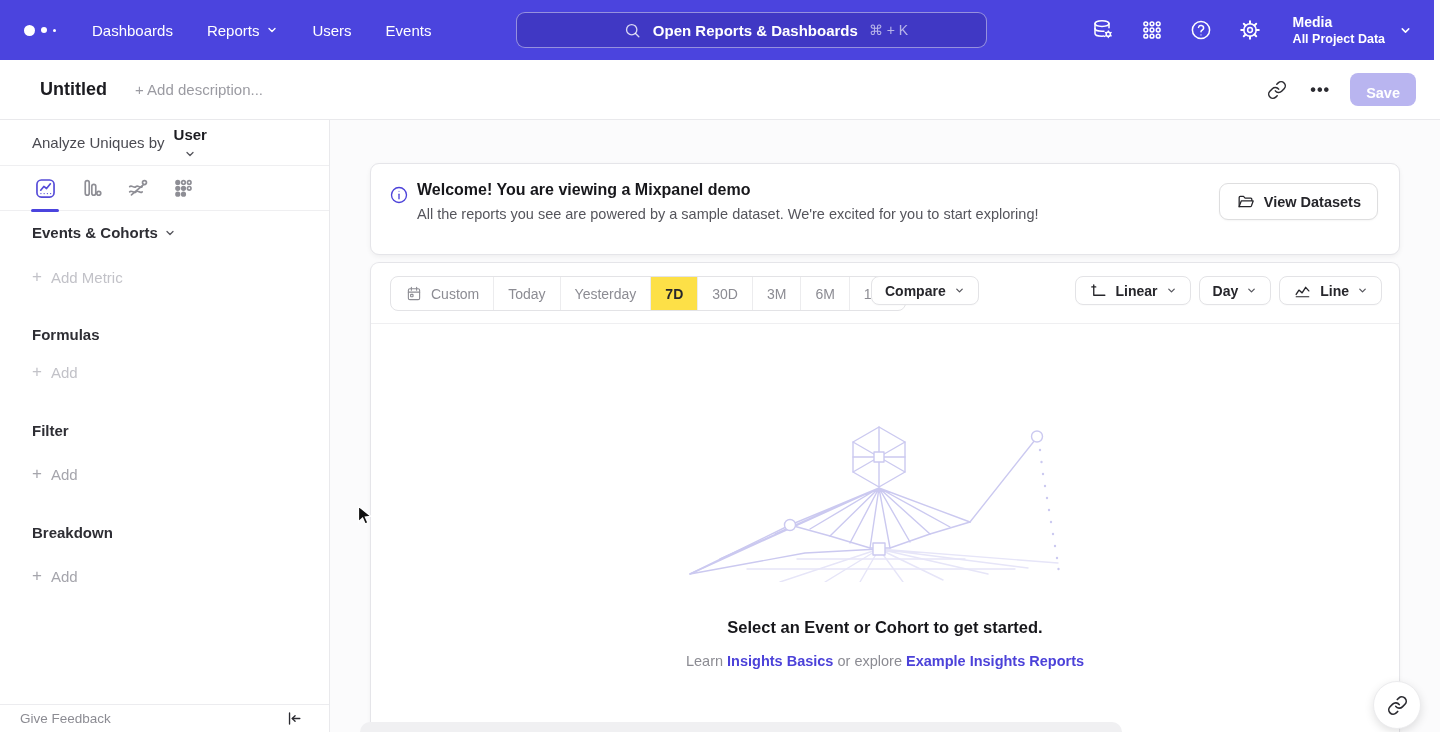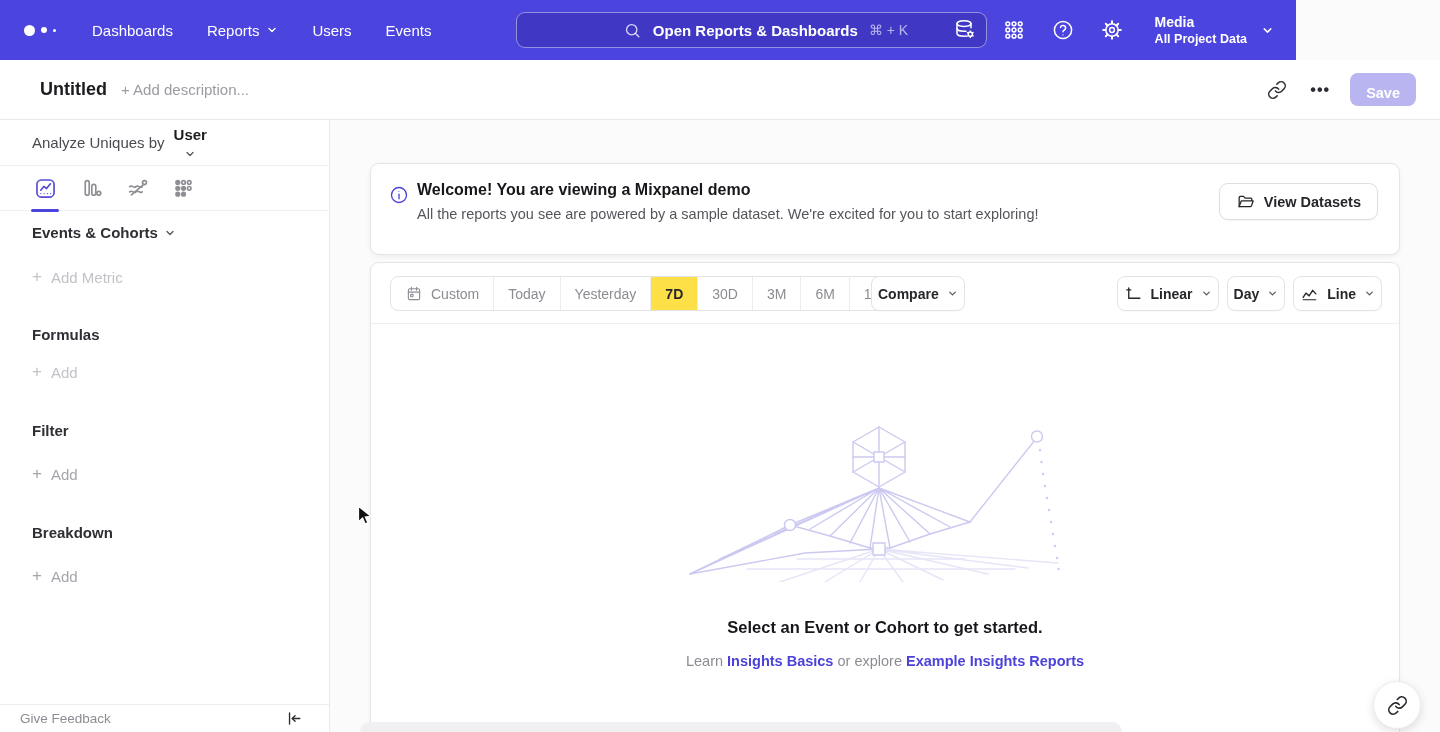--- a/index.html
+++ b/index.html
@@ -1,42 +1,42 @@
 <!DOCTYPE html>
 <html><head>
 <meta charset="utf-8">
 <style>
   * { margin:0; padding:0; box-sizing:border-box; }
   html,body { width:1440px; height:732px; overflow:hidden; }
   body { font-family:"Liberation Sans", sans-serif; background:#fbfbfc; }
   .screen { position:relative; width:1440px; height:732px; }
 
   
-  .topnav { position:absolute; left:0; top:0; width:1296px; height:60px; background:#4b44de; display:flex; align-items:center; color:#fff; }
+  .topnav { position:absolute; left:0; top:0; width:1434px; height:60px; background:#4b44de; display:flex; align-items:center; color:#fff; }
   .logo { display:flex; align-items:center; gap:6px; margin-left:24px; cursor:pointer; }
   .logo .d1{width:11px;height:11px;border-radius:50%;background:#fff;}
   .logo .d2{width:6px;height:6px;border-radius:50%;background:#fff;}
   .logo .d3{width:3px;height:3px;border-radius:50%;background:#fff;}
   .nav-items { display:flex; align-items:center; gap:34px; margin-left:36px; font-size:15px; font-weight:500; }
   .nav-item { display:flex; align-items:center; gap:7px; cursor:pointer; white-space:nowrap; }
   .chev svg { display:block; }
   .searchbar { position:absolute; left:516px; top:12px; width:471px; height:36px; background:#4038c4; border:1px solid rgba(255,255,255,.45); border-radius:9px; display:flex; align-items:center; justify-content:center; gap:11px; cursor:pointer;padding-left:28px; }
   .searchbar .s-label { font-size:15px; font-weight:600; color:#fff; }
   .searchbar .s-short { font-size:14px; color:rgba(255,255,255,.62); }
   .topnav-right { position:absolute; right:22px; top:0; height:60px; display:flex; align-items:center; gap:25px; }
   .tn-icon { width:24px; height:24px; display:flex; align-items:center; justify-content:center; cursor:pointer; }
   .tn-icon svg { stroke:#fff; fill:none; stroke-width:1.5; stroke-linecap:round; stroke-linejoin:round; }
   .project { display:flex; align-items:center; gap:14px; cursor:pointer; margin-left:6px; }
   .project .p-name { font-size:14px; font-weight:700; line-height:17px; }
   .project .p-scope { font-size:12.5px; font-weight:600; line-height:16px;text-align:center; }
 
   
   .titlebar { position:absolute; left:0; top:60px; width:1440px; height:60px; background:#fff; border-bottom:1px solid #e9e9ec; display:flex; align-items:center; }
   .tb-title { margin-left:40px; font-size:18px; font-weight:600; color:#1c1c21; cursor:text; }
-  .tb-desc { margin-left:14px; font-size:15px; color:#9b9ba2; cursor:text; }
+  .tb-desc { margin-left:28px; font-size:15px; color:#9b9ba2; cursor:text; }
   .tb-right { position:absolute; right:24px; display:flex; align-items:center; gap:20px; }
   .tb-iconbtn { width:26px; height:26px; display:flex; align-items:center; justify-content:center; cursor:pointer; color:#2b2b31; }
   .tb-iconbtn svg { stroke:currentColor; fill:none; stroke-width:1.8; stroke-linecap:round; stroke-linejoin:round; }
   .tb-ellipsis { font-size:16px; font-weight:700; color:#2b2b31; letter-spacing:1px; cursor:pointer; }
   .save-btn { min-width:53px; height:33px; padding:12px 16px; border:none; border-radius:8px; background:#b9b5f0; color:#fff; font-size:14.5px; font-weight:600; font-family:inherit; cursor:default; }
 
   
   .sidebar { position:absolute; left:0; top:120px; width:330px; height:612px; background:#fff; border-right:1px solid #e9e9ec; }
   .analyze-row { height:46px; display:flex; align-items:center; gap:6px; padding:0 32px; border-bottom:1px solid #efeff1; font-size:15px; color:#4b4b52; }
   .analyze-val { display:flex; align-items:center; gap:5px; font-weight:600; color:#1c1c21; cursor:pointer; margin-left:3px;flex-direction:column; }
@@ -67,21 +67,21 @@
   .datasets-btn { position:absolute; right:21px; top:19px; height:37px; padding:0 16px; display:flex; align-items:center; gap:9px; background:#fff; border:1px solid #dededf; border-radius:9px; font-size:14.5px; font-weight:700; color:#26262b; cursor:pointer; box-shadow:0 1px 2px rgba(0,0,0,.04); }
   .datasets-btn svg { stroke:#26262b; fill:none; stroke-width:1.6; stroke-linecap:round; stroke-linejoin:round; }
 
   .chartcard { position:absolute; left:40px; top:142px; width:1030px; height:470px; background:#fff; border:1px solid #e5e5e9; border-bottom:none; border-radius:9px 9px 0 0; box-shadow:0 2px 5px rgba(0,0,0,.04); }
   .controls { position:relative; height:61px; border-bottom:1px solid #efeff1; }
   .seg-group { position:absolute; left:19px; top:13px; height:35px; display:flex; align-items:stretch; border:1px solid #e3e3e6; border-radius:8px; overflow:hidden; background:#fff; }
   .seg { display:flex; align-items:center; gap:8px; padding:0 14px; font-size:14px; font-weight:500; color:#8c8c93; cursor:pointer; border-left:1px solid #ececee; white-space:nowrap; }
   .seg:first-child { border-left:none; }
   .seg svg { stroke:#8c8c93; fill:none; stroke-width:1.5; stroke-linecap:round; stroke-linejoin:round; }
   .seg.selected { background:#fde047; color:#26262b; font-weight:600; }
-  .ctrl-btn { height:35px; display:flex; align-items:center; gap:8px; padding:0 6px; background:#fff; border:1px solid #e3e3e6; border-radius:8px; font-size:14px; font-weight:600; color:#26262b; cursor:pointer; box-shadow:0 1px 1px rgba(0,0,0,.02); white-space:nowrap; }
+  .ctrl-btn { height:29px; display:flex; align-items:center; gap:8px; padding:0 13px; background:#fff; border:1px solid #e3e3e6; border-radius:8px; font-size:14px; font-weight:600; color:#26262b; cursor:pointer; box-shadow:0 1px 1px rgba(0,0,0,.02); white-space:nowrap; }
   .ctrl-btn svg { stroke:#26262b; fill:none; stroke-width:1.7; stroke-linecap:round; stroke-linejoin:round; }
   .compare-btn { position:absolute; left:500px; top:13px; }
   .right-ctrls { position:absolute; right:17px; top:13px; display:flex; gap:8px; }
 
   .empty { position:absolute; left:0; top:61px; width:100%; text-align:center; }
   .empty-illu { margin-top:98px; }
   .empty-title { margin-top:32px; font-size:16.5px; font-weight:700; color:#17171b; }
   .empty-links { margin-top:16px; font-size:14.5px; color:#8c8c93; }
   .empty-links .lnk { color:#4c42d9; font-weight:600; cursor:pointer; }
 

